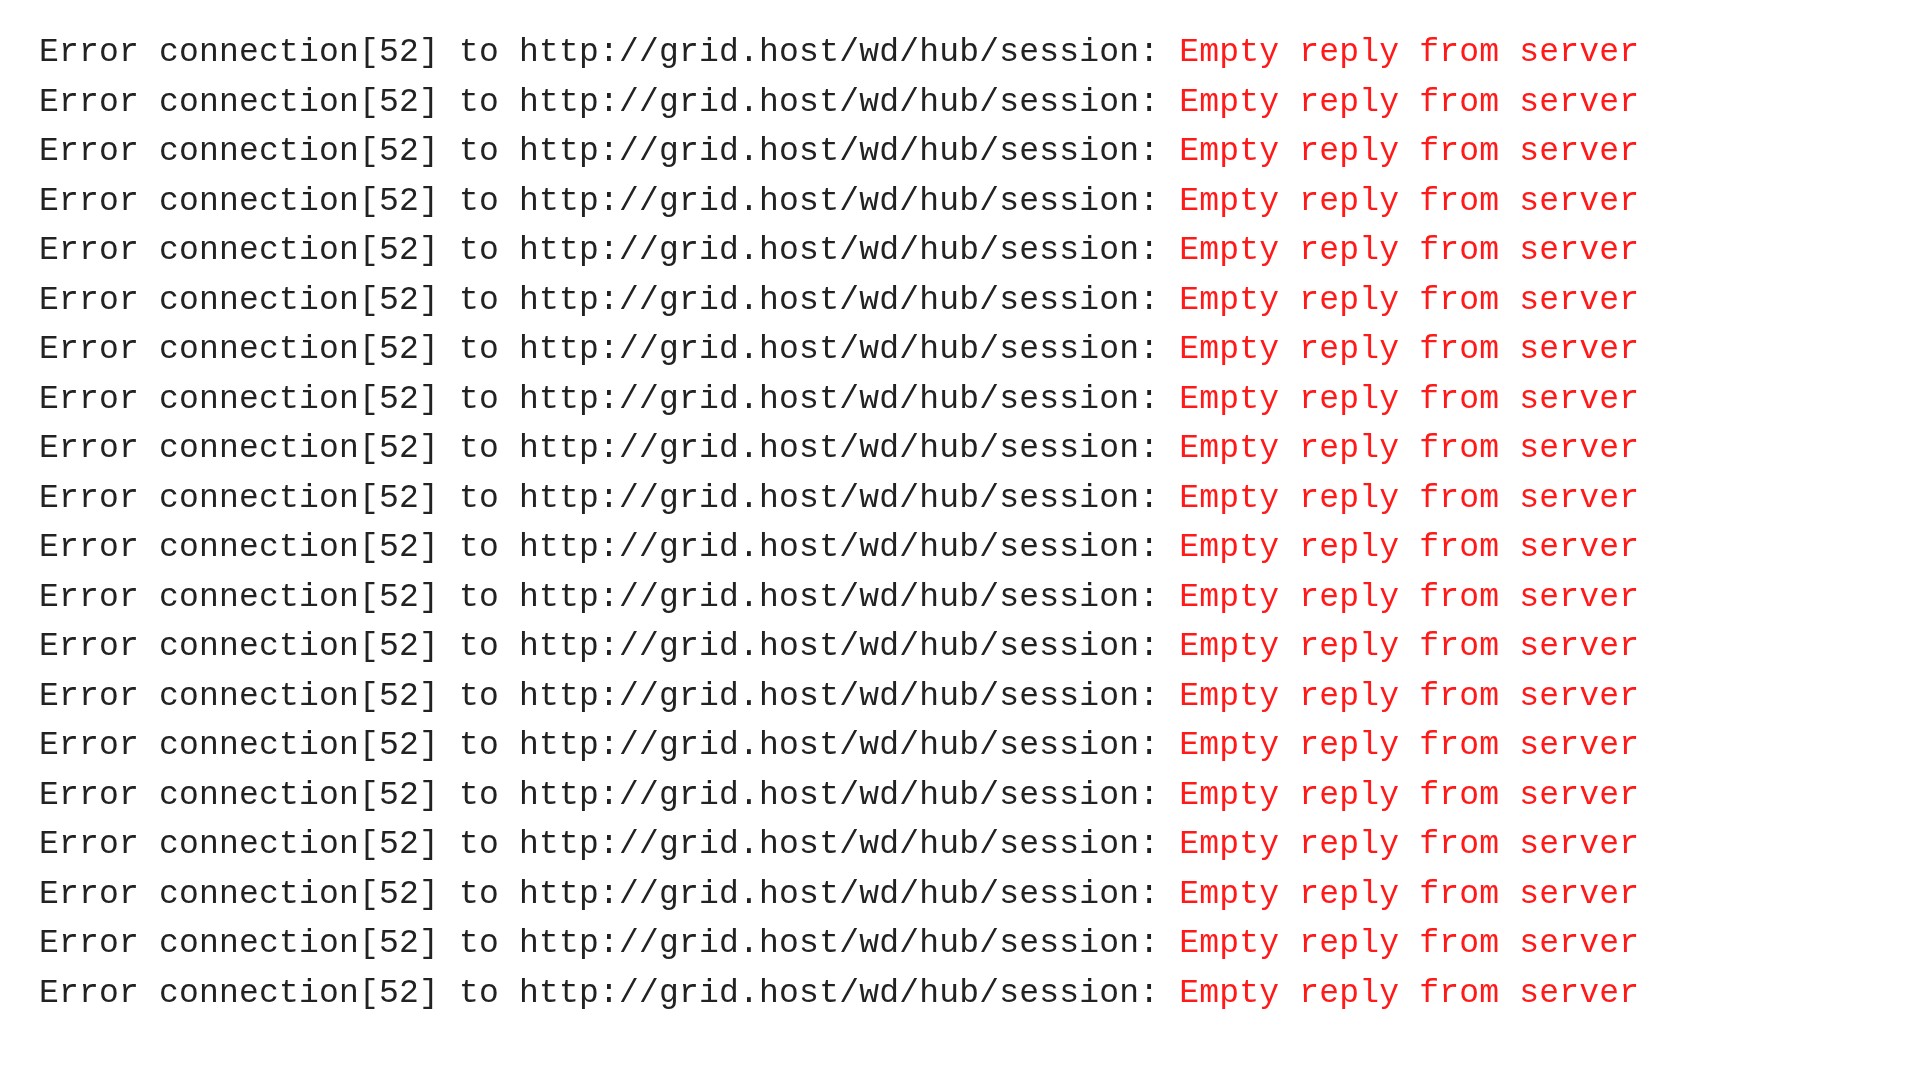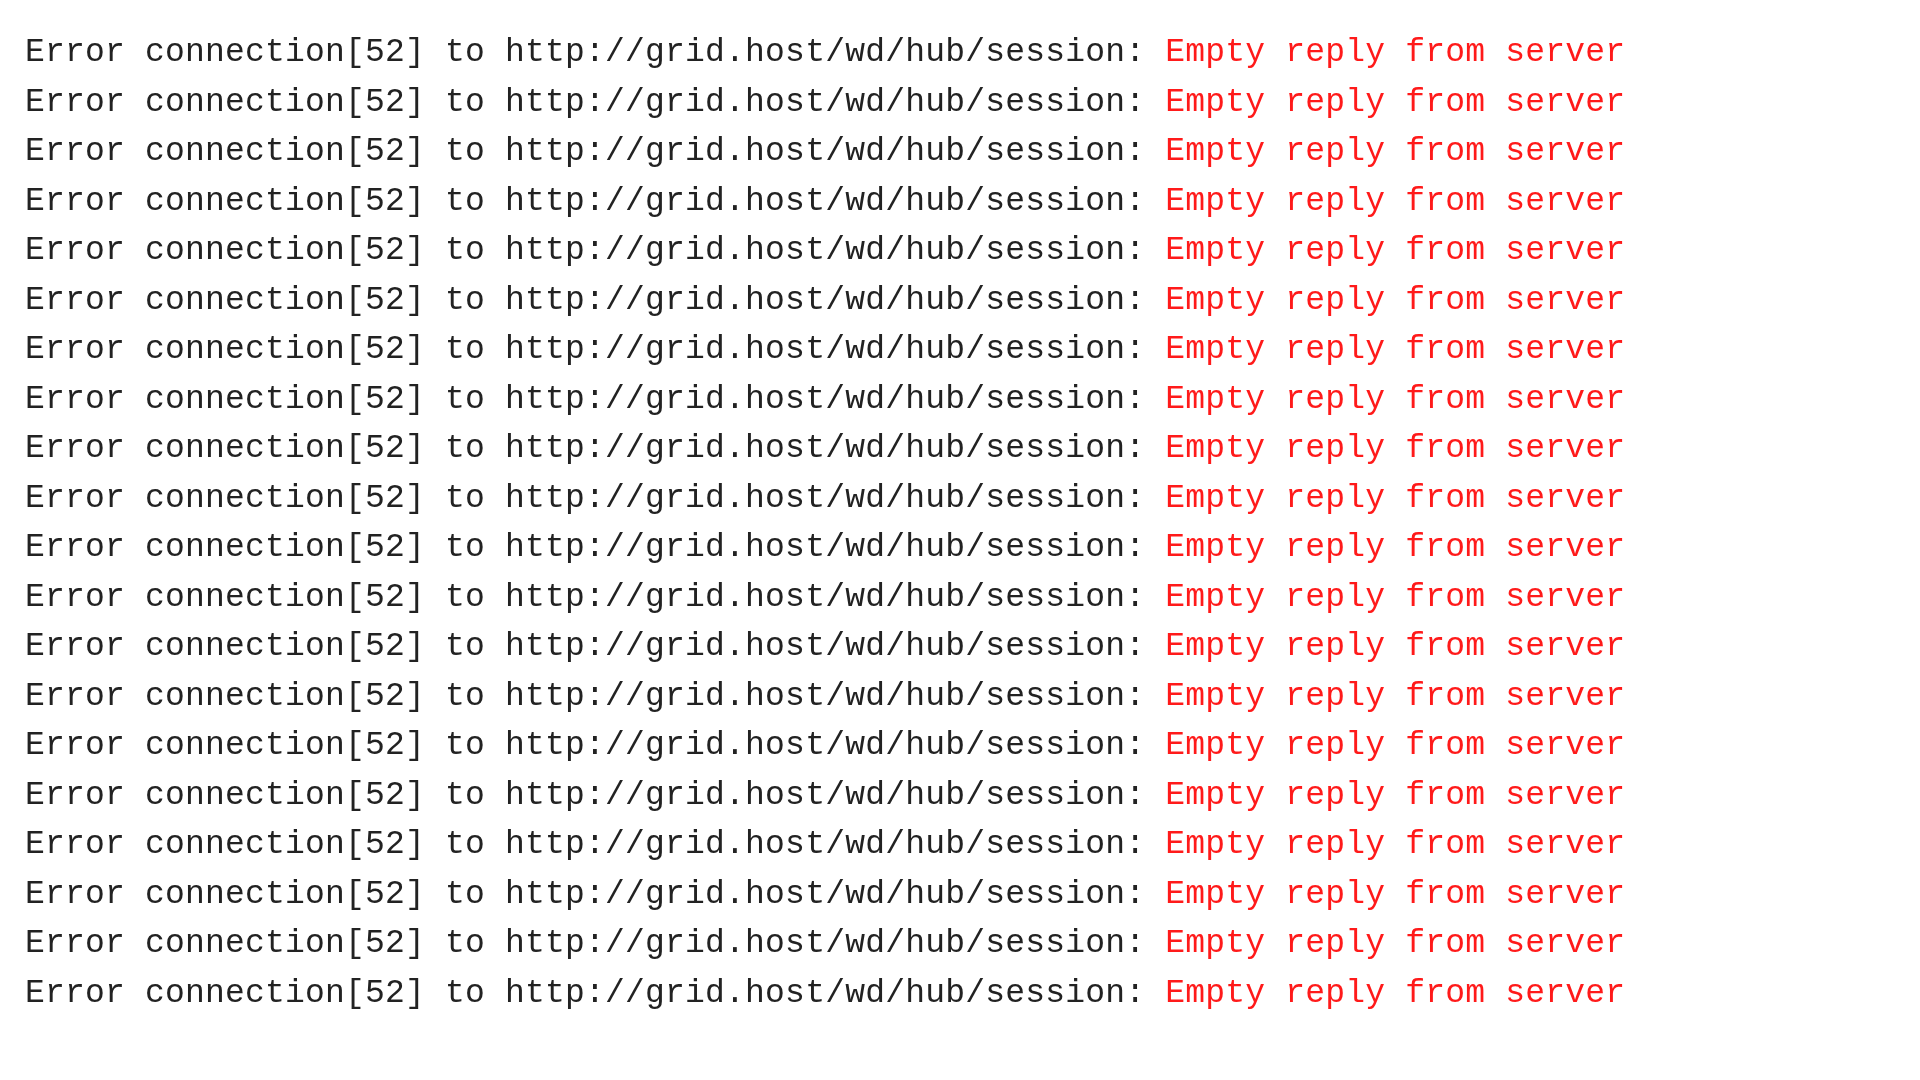--- a/index.html
+++ b/index.html
@@ -7,21 +7,21 @@
     padding: 0;
     width: 1920px;
     height: 1080px;
     background: #ffffff;
     overflow: hidden;
   }
   .log-container {
     font-family: "Menlo", "Consolas", "Courier New", monospace;
     font-size: 33px;
     line-height: 1.5;
-    padding: 28px 25px;
+    padding: 28px 39px;
     white-space: pre;
     color: #222222;
     letter-spacing: 0.2px;
   }
   .log-line {
     display: block;
   }
   .err-msg {
     color: #ff1a1a;
   }

